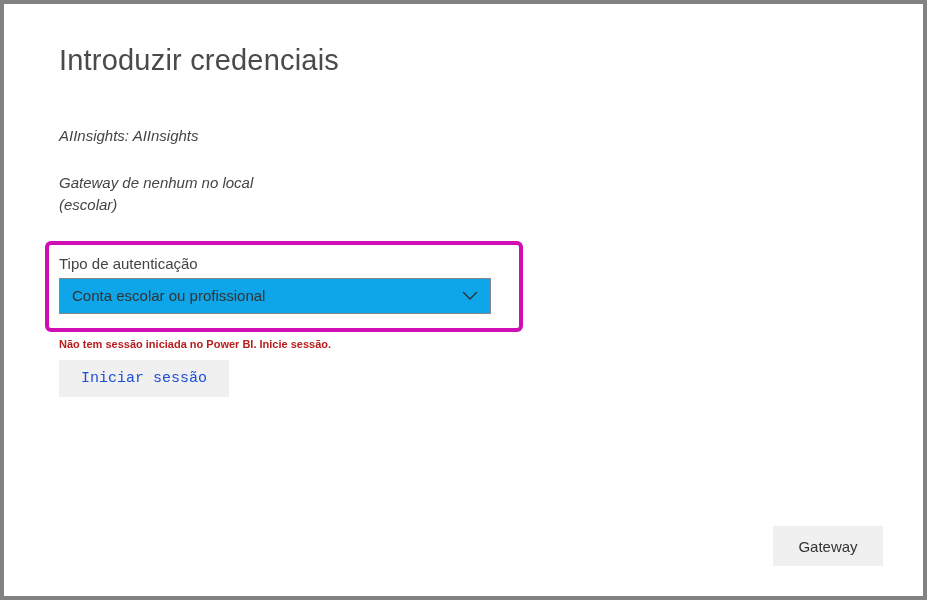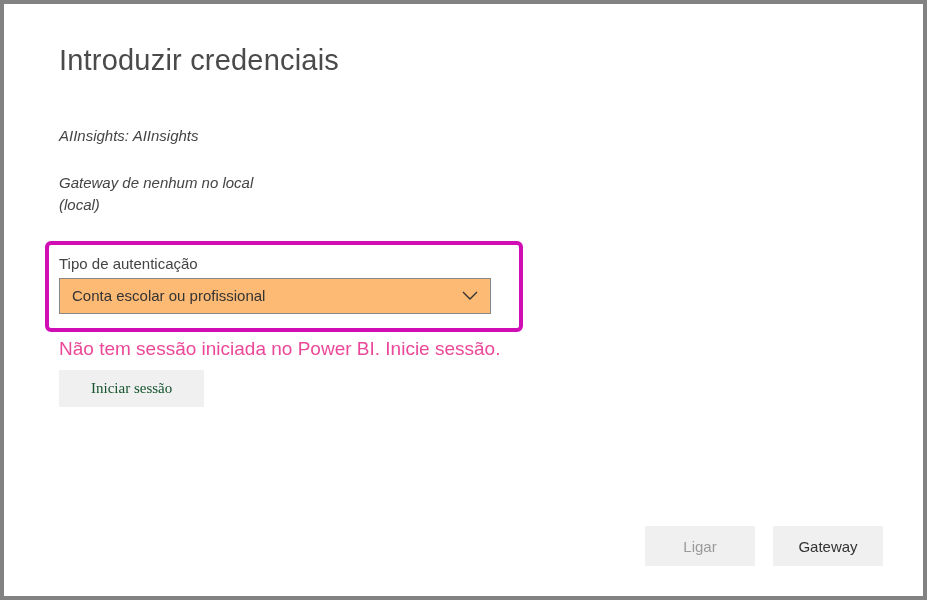--- a/index.html
+++ b/index.html
@@ -46,42 +46,43 @@
     }
     .select {
       width: 432px;
       height: 36px;
       border: 1px solid #888;
       display: flex;
       align-items: center;
       justify-content: space-between;
       padding: 0 12px;
       cursor: pointer;
-      background: #fdba74;
+      background: #0ea5e9;
     }
     .select-value {
       font-size: 15px;
       color: #333;
     }
     .chevron svg { display: block; }
     .status-text {
-      font-size: 19px;
-      color: #ec4899;
+      font-size: 11px;
+      color: #b91c1c;
       margin-top: 6px;
       margin-bottom: 10px;
+      font-weight: bold;
     }
     .signin-btn {
       display: inline-block;
       background: #f0f0f0;
       border: none;
-      padding: 10px 32px;
+      padding: 10px 22px;
       font-size: 15px;
-      color: #14532d;
+      color: #1d4ed8;
       cursor: pointer;
-      font-family: Liberation Serif, serif;
+      font-family: Liberation Mono, monospace;
     }
     .footer {
       position: absolute;
       bottom: 30px;
       right: 40px;
       display: flex;
       gap: 18px;
     }
     .footer-btn {
       min-width: 110px;
@@ -105,37 +106,36 @@
 <div class="dialog">
 
   <h1 class="title">Introduzir credenciais</h1>
 
   <div class="info-block">
     <div class="info-line">AIInsights: AIInsights</div>
   </div>
 
   <div class="info-block">
     <div class="info-line">Gateway de nenhum no local</div>
-    <div class="info-line">(local)</div>
+    <div class="info-line">(escolar)</div>
   </div>
 
   <div class="highlight-box">
     <div class="field-label">Tipo de autenticação</div>
     <div class="select">
       <span class="select-value">Conta escolar ou profissional</span>
       <span class="chevron">
         <svg width="16" height="10" viewBox="0 0 16 10">
           <path d="M1 1 L8 8 L15 1" stroke="#333" stroke-width="1.4" fill="none"></path>
         </svg>
       </span>
     </div>
   </div>
 
   <div class="status-text">Não tem sessão iniciada no Power BI. Inicie sessão.</div>
 
   <button class="signin-btn">Iniciar sessão</button>
 
   <div class="footer">
-    <button class="footer-btn disabled">Ligar</button>
     <button class="footer-btn enabled">Gateway</button>
   </div>
 
 </div>
 
 </body></html>

